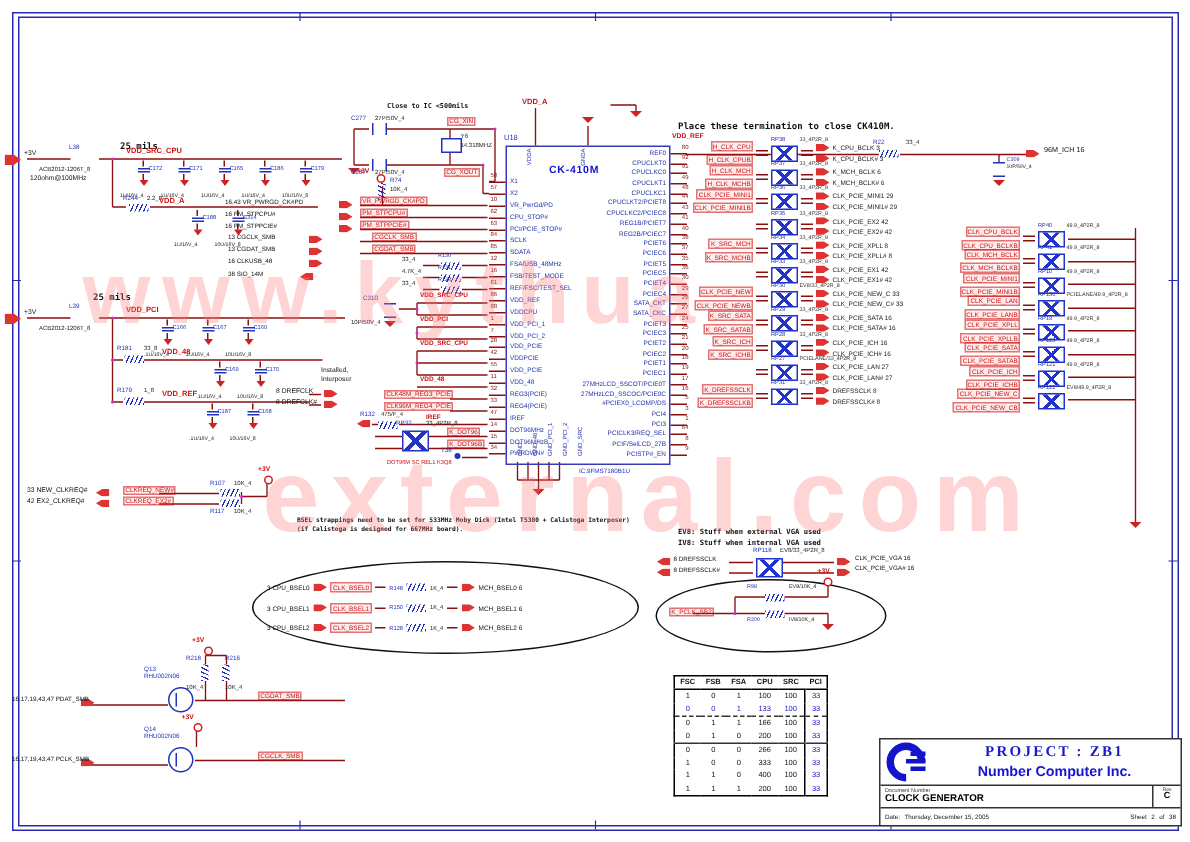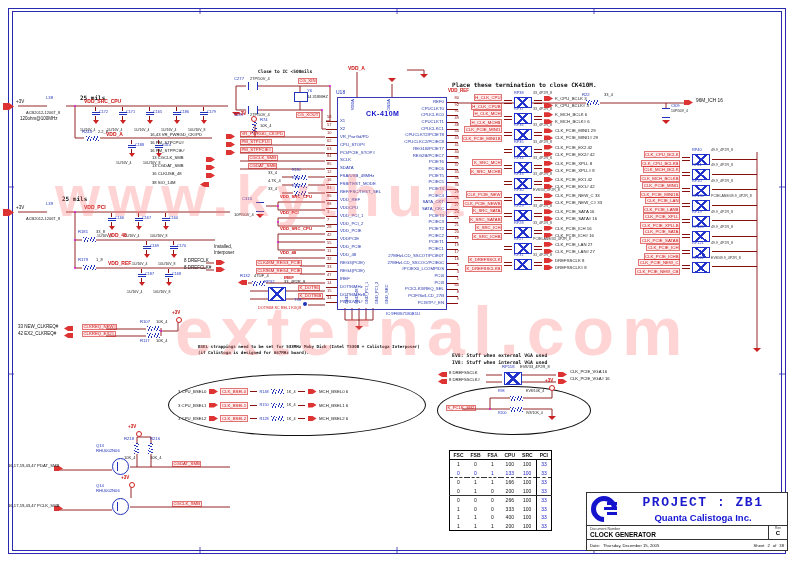--- a/index.html
+++ b/index.html
@@ -88,21 +88,21 @@
   #freqtable tr.dash td{border-bottom:1px dashed #333}
   #freqtable tr.solid td{border-bottom:0.8px solid #333}
   
   #tblock{position:absolute;left:586px;top:492px;width:200px;height:57px;border:1.5px solid #333;background:#fff;display:flex;flex-direction:column;z-index:3}
   .tb-top{flex:1;display:flex;align-items:center;border-bottom:1px solid #333;padding:2px 4px;gap:6px}
   .qlogo{position:relative;width:26px;height:26px;flex:0 0 26px}
   .qc{position:absolute;left:0;top:0;width:16px;height:16px;border:5px solid #1414cc;border-radius:50%;border-right-color:transparent;transform:rotate(45deg)}
   .qb{position:absolute;right:0;height:2.5px;background:#1414cc}
   .qb1{top:6px;width:10px}.qb2{top:11px;width:13px}.qb3{top:16px;width:10px}
   .tb-proj{flex:1;text-align:center}
-  .tb-project{font-family:Liberation Mono, monospace;font-weight:bold;font-size:13px;letter-spacing:1.5px;color:#1a1acc}
+  .tb-project{font-family:Liberation Serif, serif;font-weight:bold;font-size:10px;letter-spacing:1.5px;color:#1a1acc}
   .tb-company{font-weight:bold;font-size:9.5px;color:#1414d4;margin-top:2px}
   .tb-mid{height:15px;display:flex;border-bottom:1px solid #333}
   .docnum{flex:1;padding:0.5px 3px}
   .doclabel{font-size:3.6px;color:#333}
   .doctitle{font-size:6.5px;font-weight:bold;color:#000}
   .revcell{width:18px;border-left:1px solid #333;text-align:center}
   .revlabel{font-size:3.4px;color:#333}
   .revval{font-size:6px;font-weight:bold}
   .tb-bot{height:11px;display:flex;align-items:center;font-size:4.2px;color:#111;gap:3px;padding:0 3px}
   .tb-bot .sp{flex:1}
@@ -1336,21 +1336,21 @@
   <div id="tblock">
     <div class="tb-top">
       <div class="qlogo">
         <i class="qc"></i>
           <i class="qb qb1"></i>
           <i class="qb qb2"></i>
           <i class="qb qb3"></i>
       </div>
       <div class="tb-proj">
         <div class="tb-project">PROJECT : ZB1</div>
-        <div class="tb-company">Quanta Calistoga Inc.</div>
+        <div class="tb-company">Number Computer Inc.</div>
       </div>
     </div>
     <div class="tb-mid">
       <div class="docnum">
         <div class="doclabel">Document Number</div>
         <div class="doctitle">CLOCK GENERATOR</div>
       </div>
       <div class="revcell">
         <div class="revlabel">Rev</div>
         <div class="revval">C</div>

